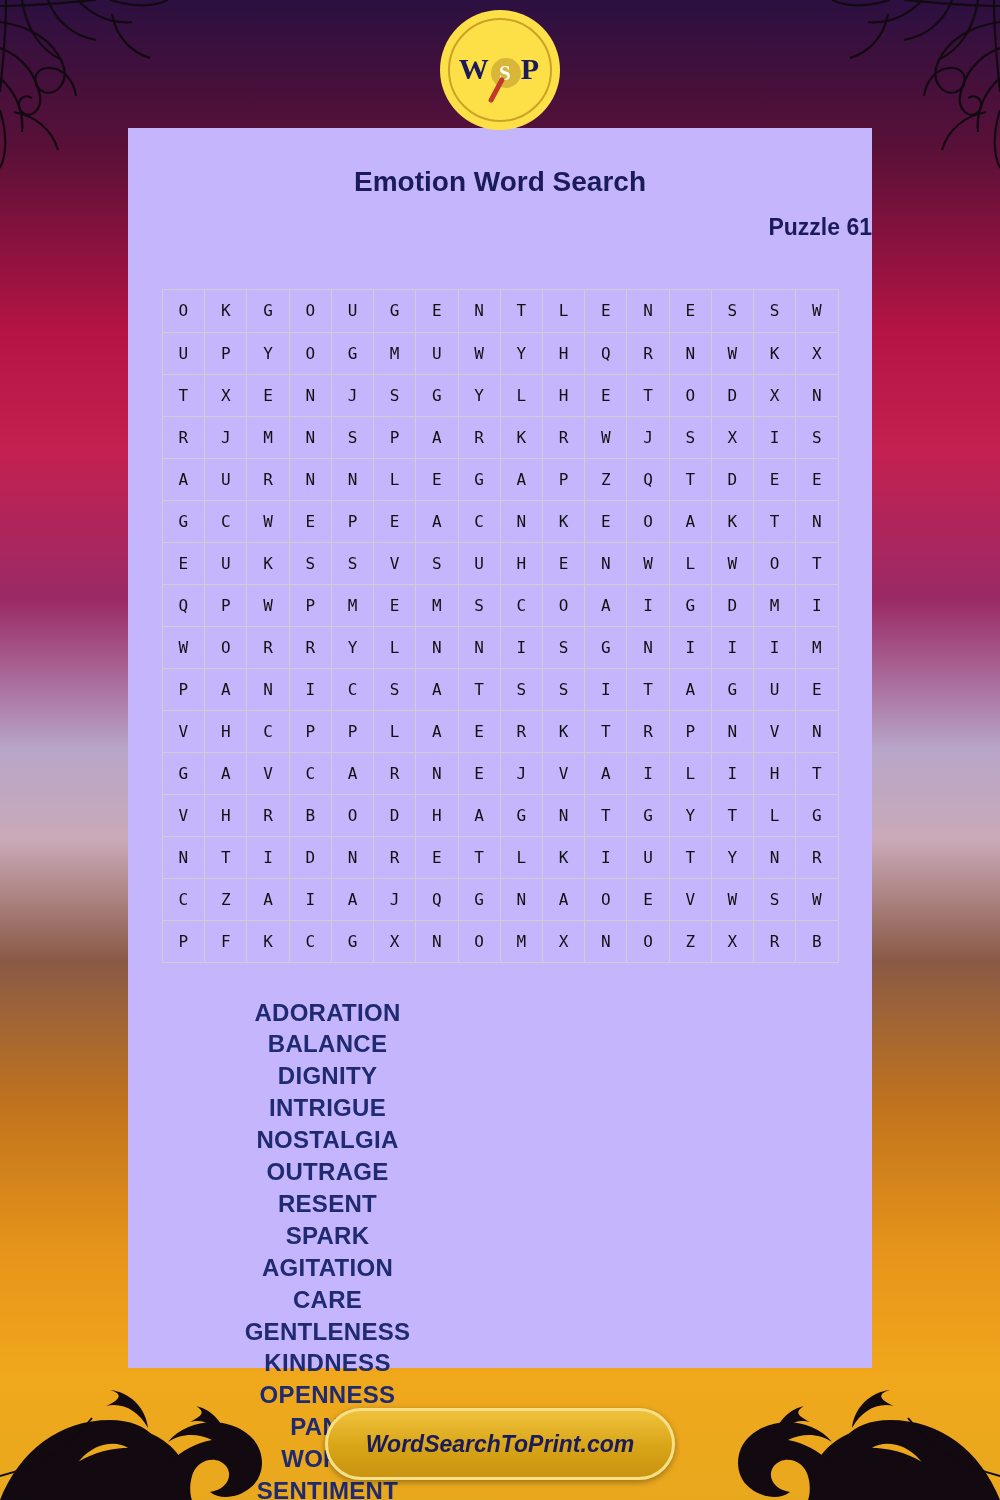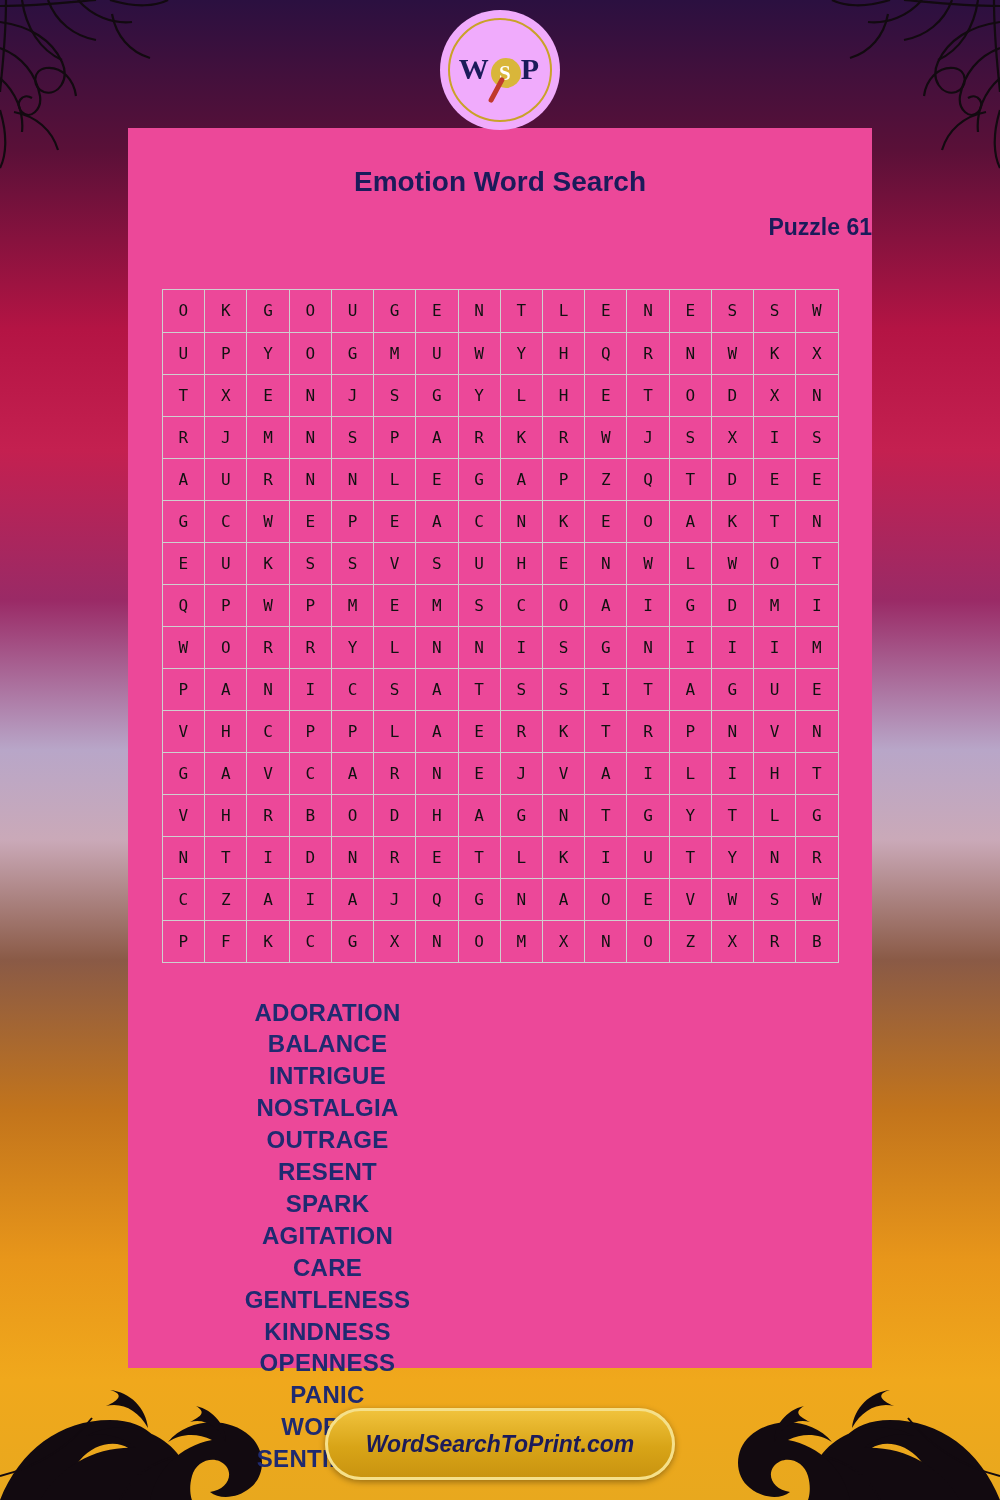--- a/index.html
+++ b/index.html
@@ -37,34 +37,34 @@
   .corner.bl { bottom: 0; left: 0; width: 300px; height: 230px; }
   .corner.br { bottom: 0; right: 0; width: 300px; height: 230px; transform: scaleX(-1); }
 
   
   .sheet {
     position: absolute;
     left: 128px;
     top: 128px;
     width: 744px;
     height: 1240px;
-    background: #ec4899;
+    background: #c4b5fd;
     z-index: 3;
   }
 
   
   .logo-badge {
     position: absolute;
     left: 50%;
     top: 10px;
     transform: translateX(-50%);
     width: 120px;
     height: 120px;
     border-radius: 50%;
-    background: #f0abfc;
+    background: #fde047;
     z-index: 6;
     display: flex;
     align-items: center;
     justify-content: center;
   }
   .logo-inner {
     width: 104px; height: 104px;
     border-radius: 50%;
     border: 2px solid #c9a227;
     display: flex; align-items: center; justify-content: center;
@@ -547,20 +547,21 @@
             <td>B</td>
           </tr>
         </tbody>
     </table>
   </div>
 
   <div class="words">
     <div class="word-col" id="word-col-left">
         <div class="word">ADORATION</div>
         <div class="word">BALANCE</div>
+        <div class="word">DIGNITY</div>
         <div class="word">INTRIGUE</div>
         <div class="word">NOSTALGIA</div>
         <div class="word">OUTRAGE</div>
         <div class="word">RESENT</div>
         <div class="word">SPARK</div>
       </div>
     <div class="word-col" id="word-col-right">
         <div class="word">AGITATION</div>
         <div class="word">CARE</div>
         <div class="word">GENTLENESS</div>

